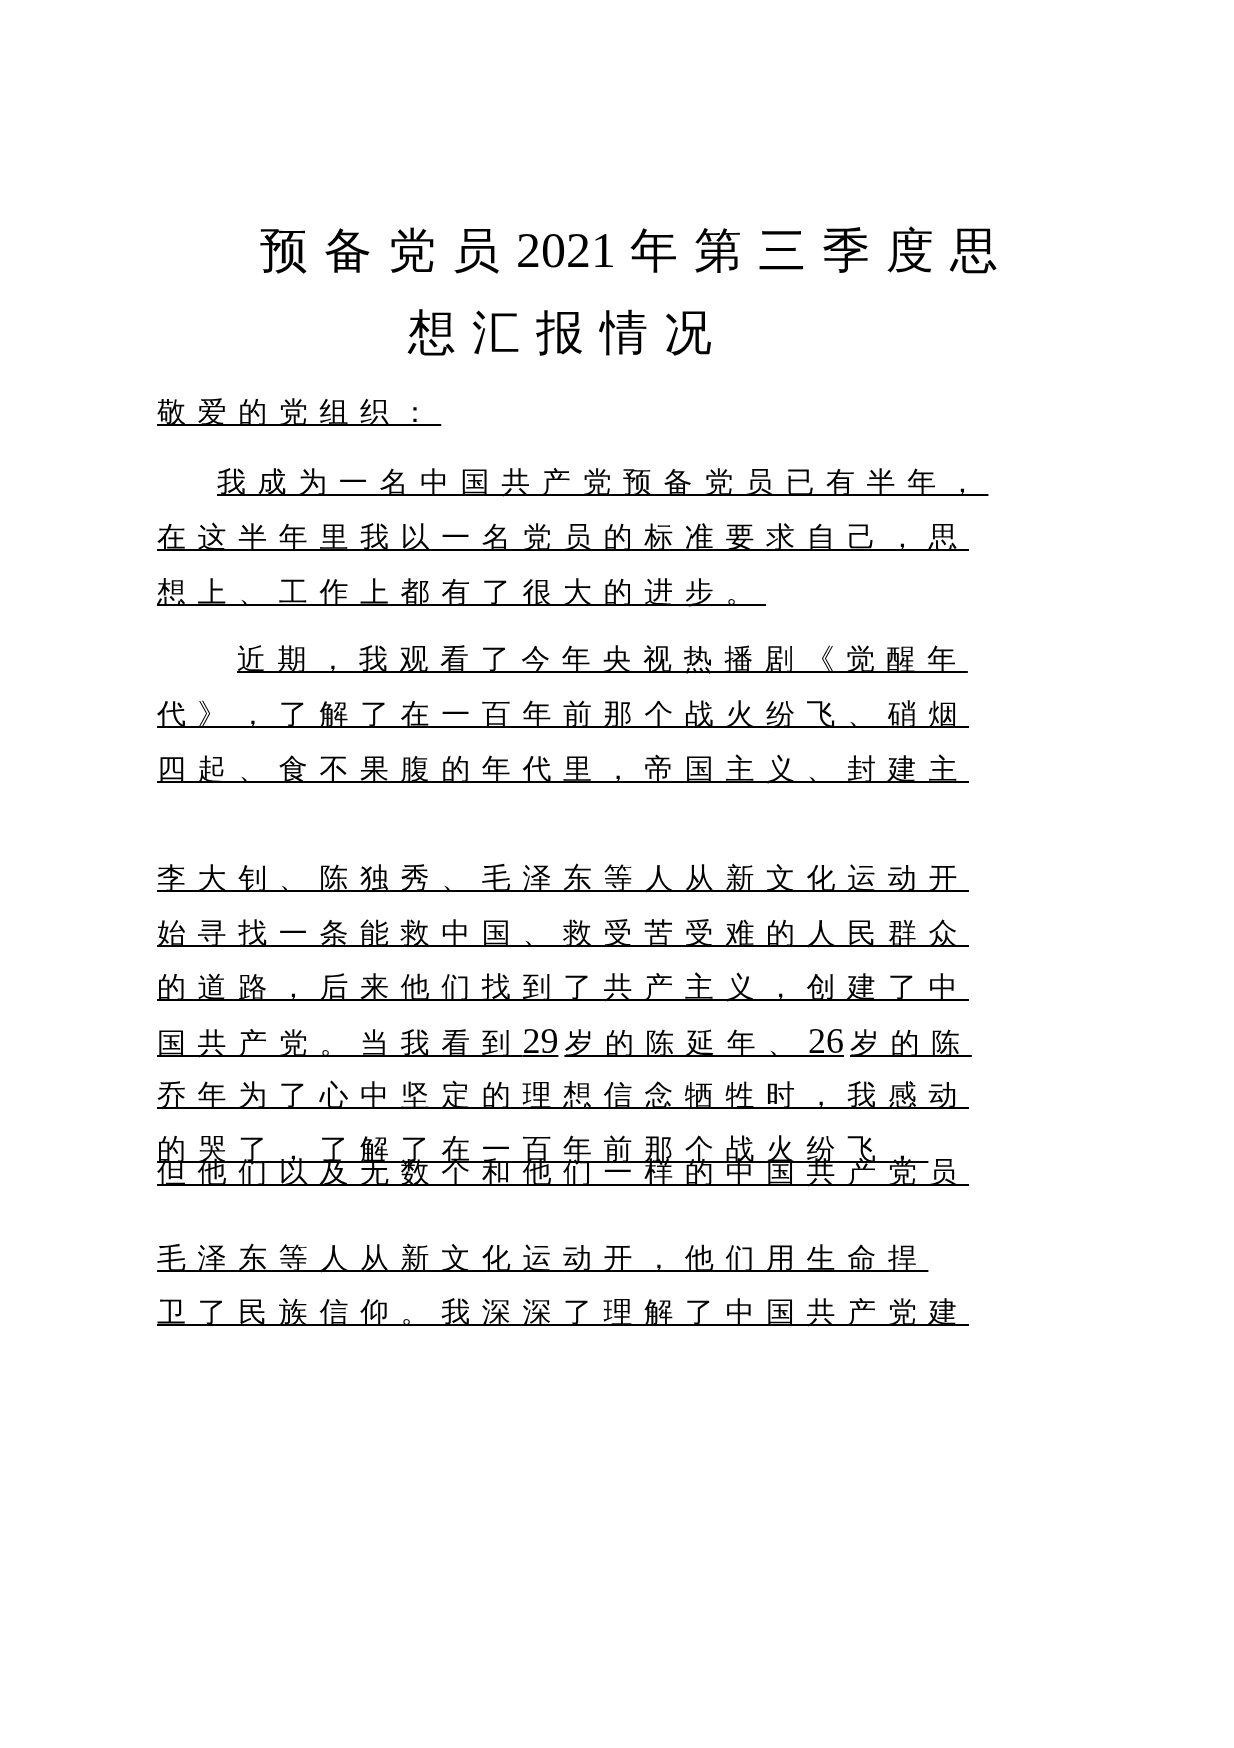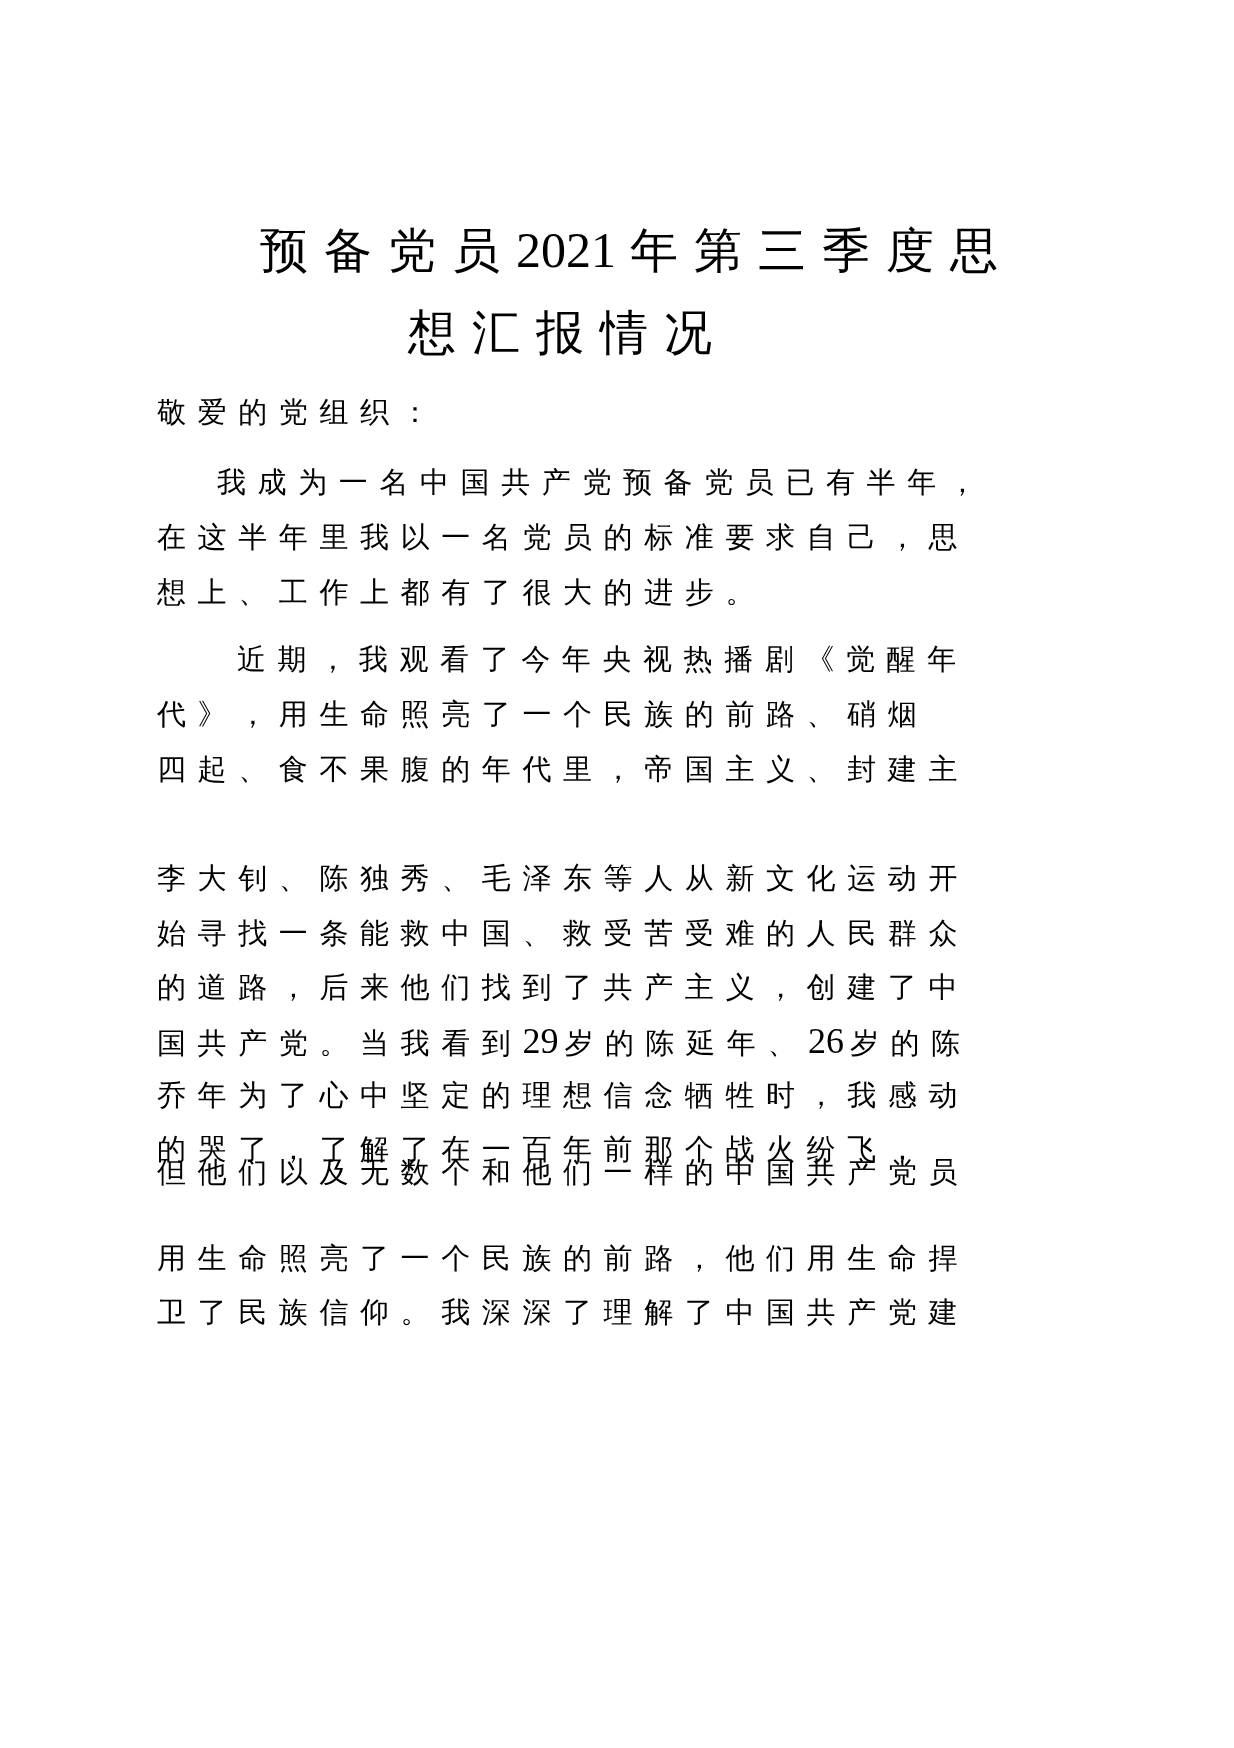--- a/index.html
+++ b/index.html
@@ -39,20 +39,21 @@
     .title-1 { left: 260px; top: 220px; }
     .title-2 { left: 408px; top: 302px; }
 
     .line {
       position: absolute;
       left: 157px;
       font-size: 29px;
       line-height: 40px;
       white-space: nowrap;
       letter-spacing: 11.6px;
+      text-decoration: underline;
     }
     .line .num {
       font-family: "Liberation Serif", "DejaVu Serif", serif;
       letter-spacing: 0px;
       font-size: 36px;
       margin-right: 6px;
     }
   </style>
 </head>
 <body>
@@ -62,25 +63,25 @@
   <div class="title-line title-1"><span>预备党员</span><span class="num">2021</span><span>年第三季度思</span></div>
   <div class="title-line title-2">想汇报情况</div>
 
   <div class="line" style="top:392px;">敬爱的党组织：</div>
 
   <div class="line" style="top:462px; left:217px;">我成为一名中国共产党预备党员已有半年，</div>
   <div class="line" style="top:517px;">在这半年里我以一名党员的标准要求自己，思</div>
   <div class="line" style="top:572px;">想上、工作上都有了很大的进步。</div>
 
   <div class="line" style="top:639px; left:237px;">近期，我观看了今年央视热播剧《觉醒年</div>
-  <div class="line" style="top:694px;">代》，用生命照亮了一个民族的前路、硝烟</div>
+  <div class="line" style="top:694px;">代》，了解了在一百年前那个战火纷飞、硝烟</div>
   <div class="line" style="top:749px;">四起、食不果腹的年代里，帝国主义、封建主</div>
   <div class="line" style="top:858px;">李大钊、陈独秀、毛泽东等人从新文化运动开</div>
   <div class="line" style="top:913px;">始寻找一条能救中国、救受苦受难的人民群众</div>
   <div class="line" style="top:967px;">的道路，后来他们找到了共产主义，创建了中</div>
   <div class="line" style="top:1021px;"><span>国共产党。当我看到</span><span class="num">29</span><span>岁的陈延年、</span><span class="num">26</span><span>岁的陈</span></div>
   <div class="line" style="top:1075px;">乔年为了心中坚定的理想信念牺牲时，我感动</div>
   <div class="line" style="top:1129px;">的哭了，了解了在一百年前那个战火纷飞，</div>
   <div class="line" style="top:1152px;">但他们以及无数个和他们一样的中国共产党员</div>
-  <div class="line" style="top:1238px;">用生命照亮了一个民族的前路，他们用生命捍</div>
+  <div class="line" style="top:1238px;">毛泽东等人从新文化运动开，他们用生命捍</div>
   <div class="line" style="top:1292px;">卫了民族信仰。我深深了理解了中国共产党建</div>
 
 </div>
 
 </body></html>

